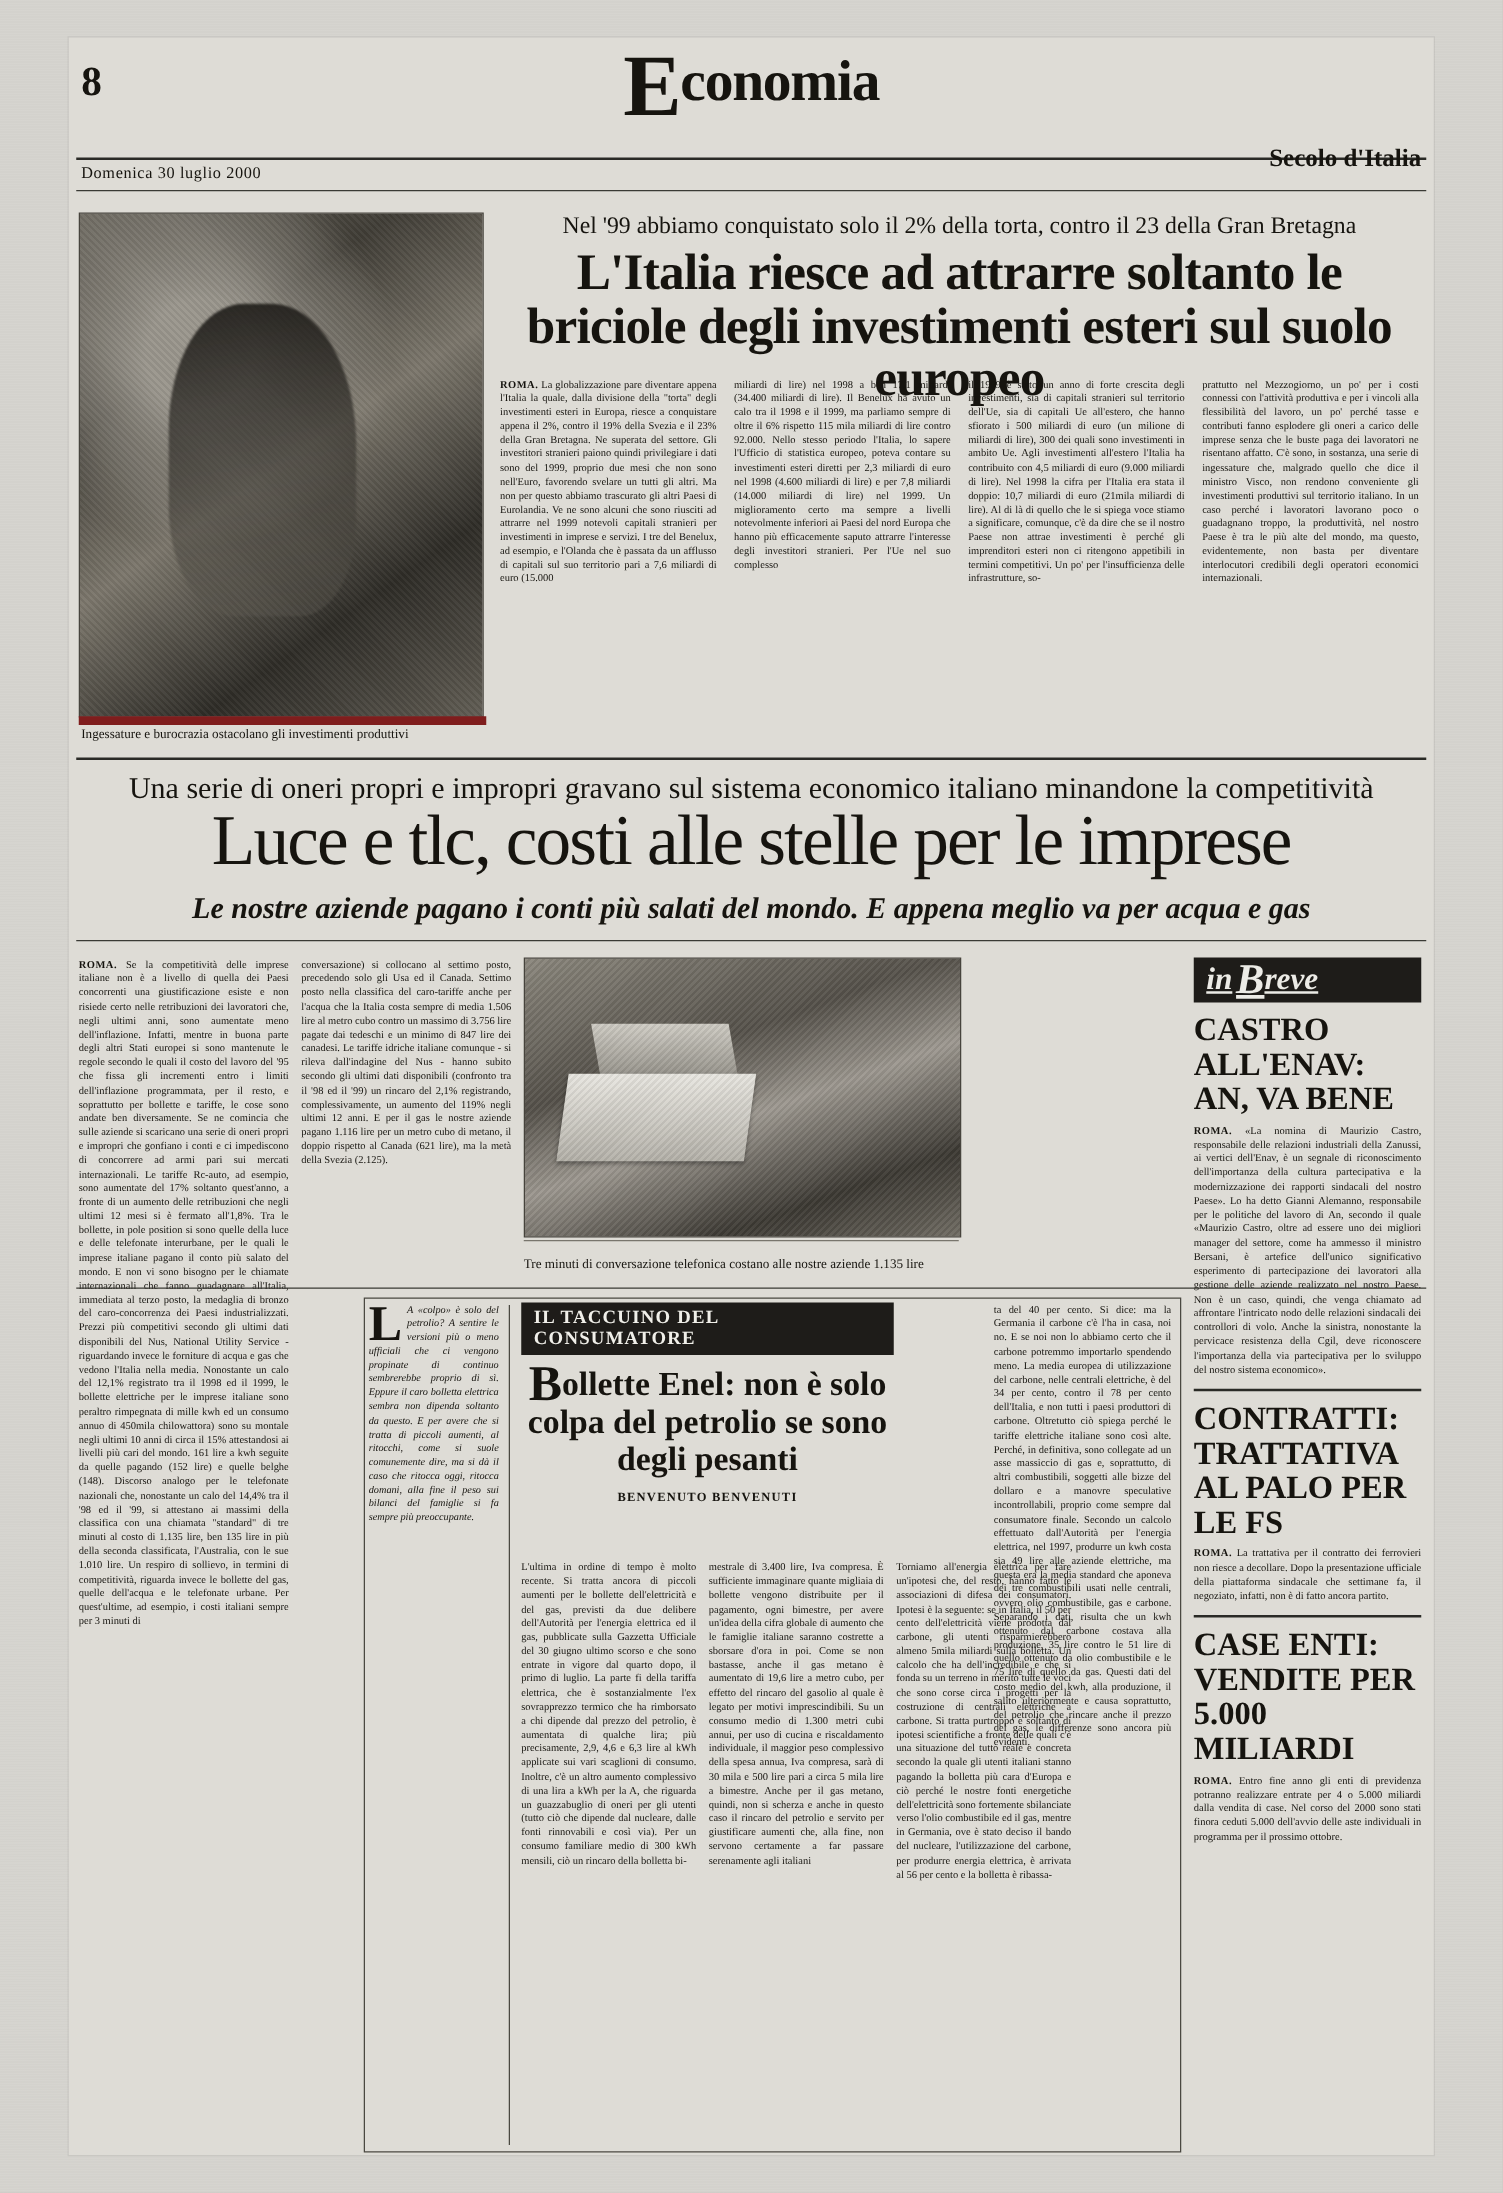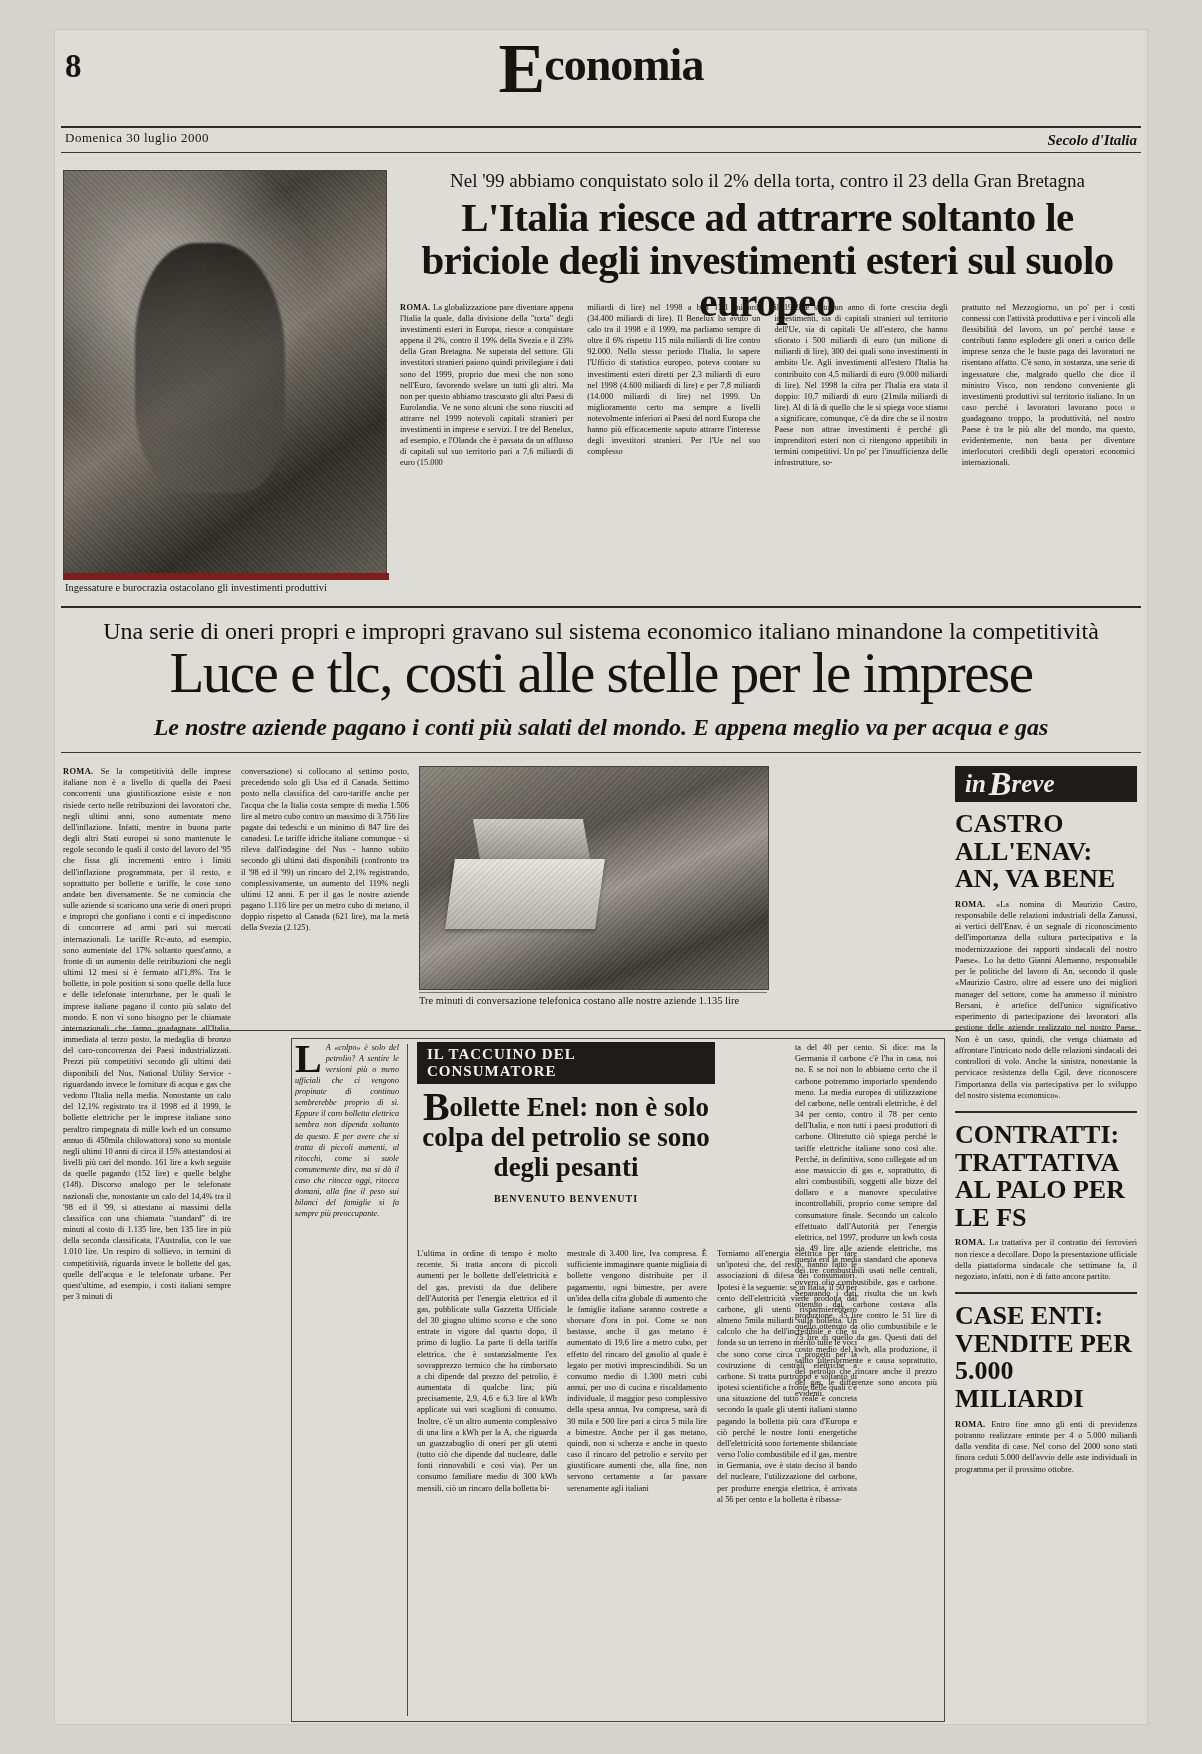--- a/index.html
+++ b/index.html
@@ -27,21 +27,21 @@
   }
   .masthead .word{
     display:inline-block;font-size:46px;font-weight:bold;letter-spacing:-1px;
     font-family:"Liberation Serif", serif;
   }
   .masthead .drop{
     font-size:70px;line-height:46px;vertical-align:-12px;font-weight:bold;
   }
   .rule1{position:absolute;left:6px;top:96px;width:1080px;height:2px;background:#2a2a26;}
   .dateline{position:absolute;left:10px;top:100px;font-size:13px;letter-spacing:.5px;}
-  .paperlogo{position:absolute;right:10px;top:102px;font-size:15px;font-weight:bold;font-style:italic;}
+  .paperlogo{position:absolute;right:10px;top:86px;font-size:20px;font-weight:bold;}
   .rule2{position:absolute;left:6px;top:122px;width:1080px;height:1px;background:#3a3a35;}
   .photo{
     position:absolute;left:8px;top:140px;width:322px;height:402px;
     background:
       radial-gradient(circle at 30% 28%, #9a968d 0 12%, rgba(0,0,0,0) 42%),
       linear-gradient(145deg,#6e6a61 0%,#403d36 28%,#7c776c 50%,#2e2c27 75%,#615d54 100%);
     border:1px solid #46433c;
     overflow:hidden;
   }
   .photo:after{
@@ -97,27 +97,27 @@
   .photo2 .lap{
     position:absolute;left:30px;top:92px;width:150px;height:70px;
     background:linear-gradient(180deg,#e8e6e0,#b4b1a9);transform:skewX(-8deg);
     box-shadow:0 2px 4px rgba(0,0,0,.4);
   }
   .photo2 .lap2{
     position:absolute;left:58px;top:52px;width:110px;height:58px;
     background:linear-gradient(180deg,#cfccc4,#7e7b73);transform:skewX(10deg);
   }
   .photo2 .grain{position:absolute;inset:0;background-image:repeating-linear-gradient(135deg, rgba(255,255,255,.05) 0 2px, rgba(0,0,0,.06) 2px 4px);}
-  .photo2cap{position:absolute;left:364px;top:962px;width:348px;font-size:10.5px;border-top:1px solid #78756d;padding-top:2px;}
+  .photo2cap{position:absolute;left:364px;top:962px;width:348px;font-size:10.5px;border-top:1px solid #78756d;padding-top:13px;}
 
   
   .rail{position:absolute;left:900px;top:736px;width:182px;}
   .inbreve{
     position:relative;height:36px;background:#1e1c19;color:#ecebe6;
-    display:flex;align-items:center;padding-left:10px;font-style:italic;font-weight:bold;font-size:25px;
+    display:flex;align-items:center;padding-left:10px;font-style:italic;font-weight:bold;font-size:25px;text-decoration:underline;
   }
   .inbreve .b{font-size:34px;line-height:0;margin-left:3px;}
   .railhead{font-size:26px;font-weight:bold;line-height:1.06;margin:8px 0 6px;}
   .railbody{font-size:8.4px;line-height:1.34;text-align:justify;}
   .railrule{height:2px;background:#2a2a26;margin:10px 0 6px;}
 
   
   .tacwrap{position:absolute;left:240px;top:1012px;width:648px;}
   .tacbar{
     background:#1e1c19;color:#f0efe9;font-weight:bold;font-size:15px;letter-spacing:1px;

